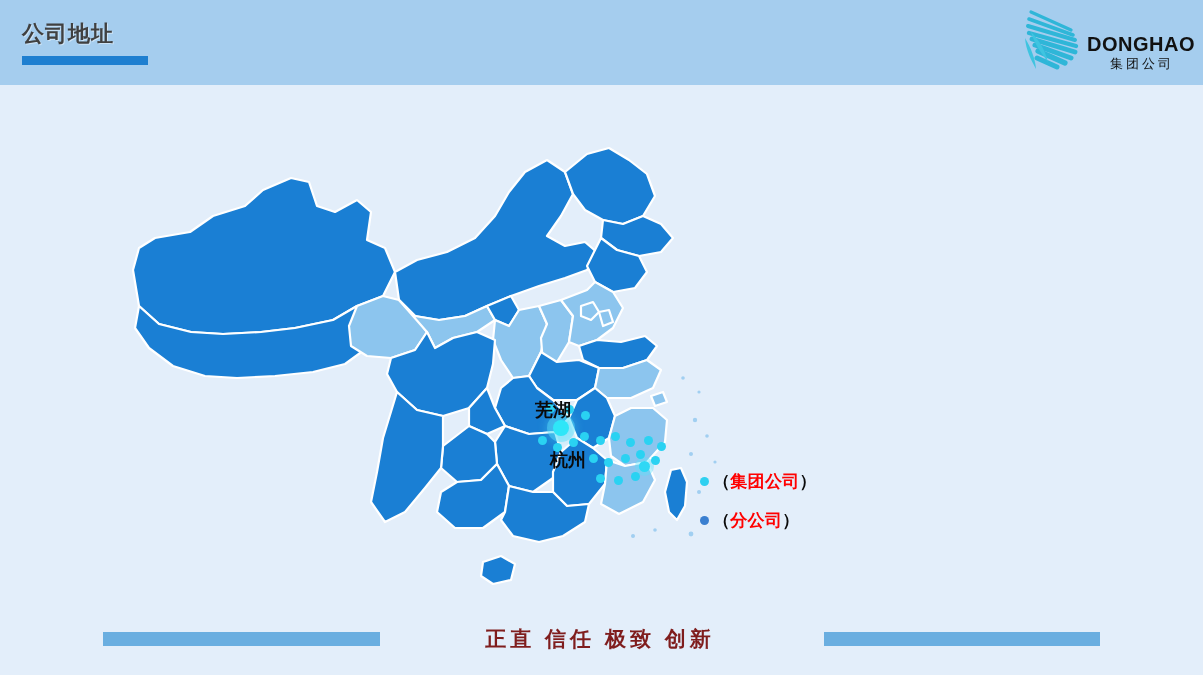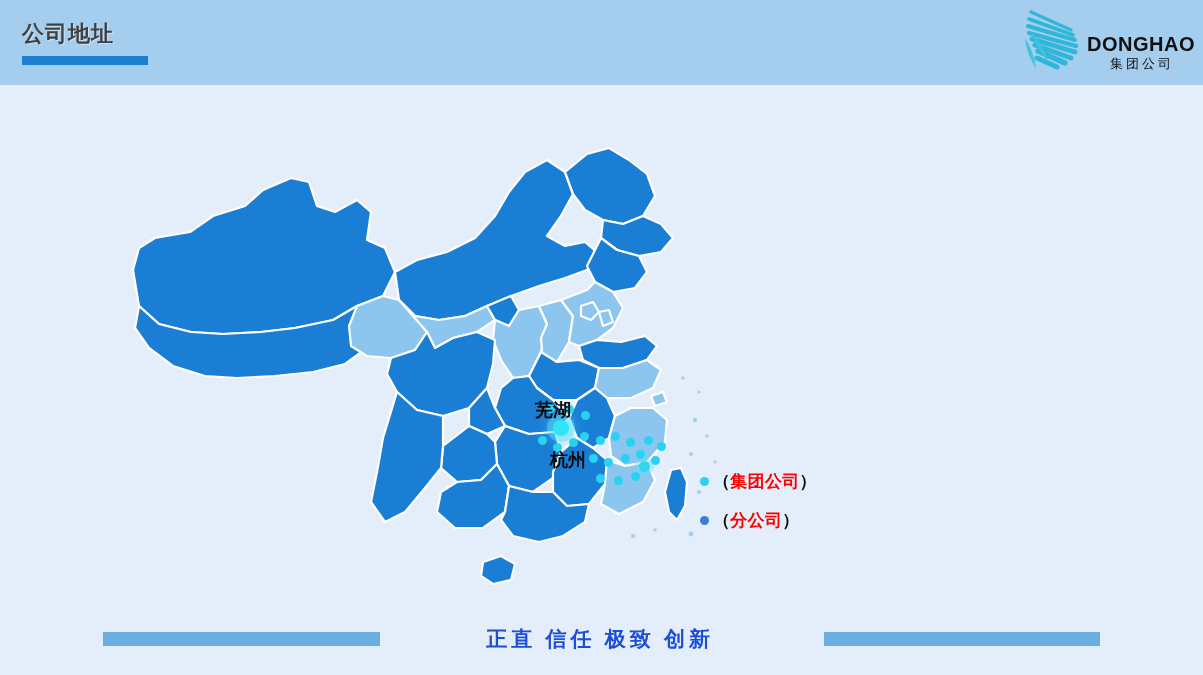--- a/index.html
+++ b/index.html
@@ -63,23 +63,22 @@
   .legend-text{font-size:17px;font-weight:bold;color:#0a0a0a;white-space:nowrap;letter-spacing:.3px;}
   .legend-tag{color:#ff0000;}
   .legend-paren{color:#0a0a0a;}
 
   
   .bar{position:absolute;height:14px;background:#6aaee0;top:632px;}
   .bar-left{left:103px;width:277px;}
   .bar-right{left:824px;width:276px;}
   .slogan{
     position:absolute;left:440px;top:625px;width:320px;text-align:center;
-    font-size:21px;font-weight:bold;color:#1d4ed8;letter-spacing:4px;
+    font-size:21px;font-weight:bold;color:#7f1d1d;letter-spacing:4px;
     white-space:nowrap;
-    font-family:Liberation Serif, serif;
   }
 </style>
 </head>
 <body>
 
 <div class="slide">
 
   <div class="header">
     <div class="title-wrap">
       <div class="title">公司地址</div>

